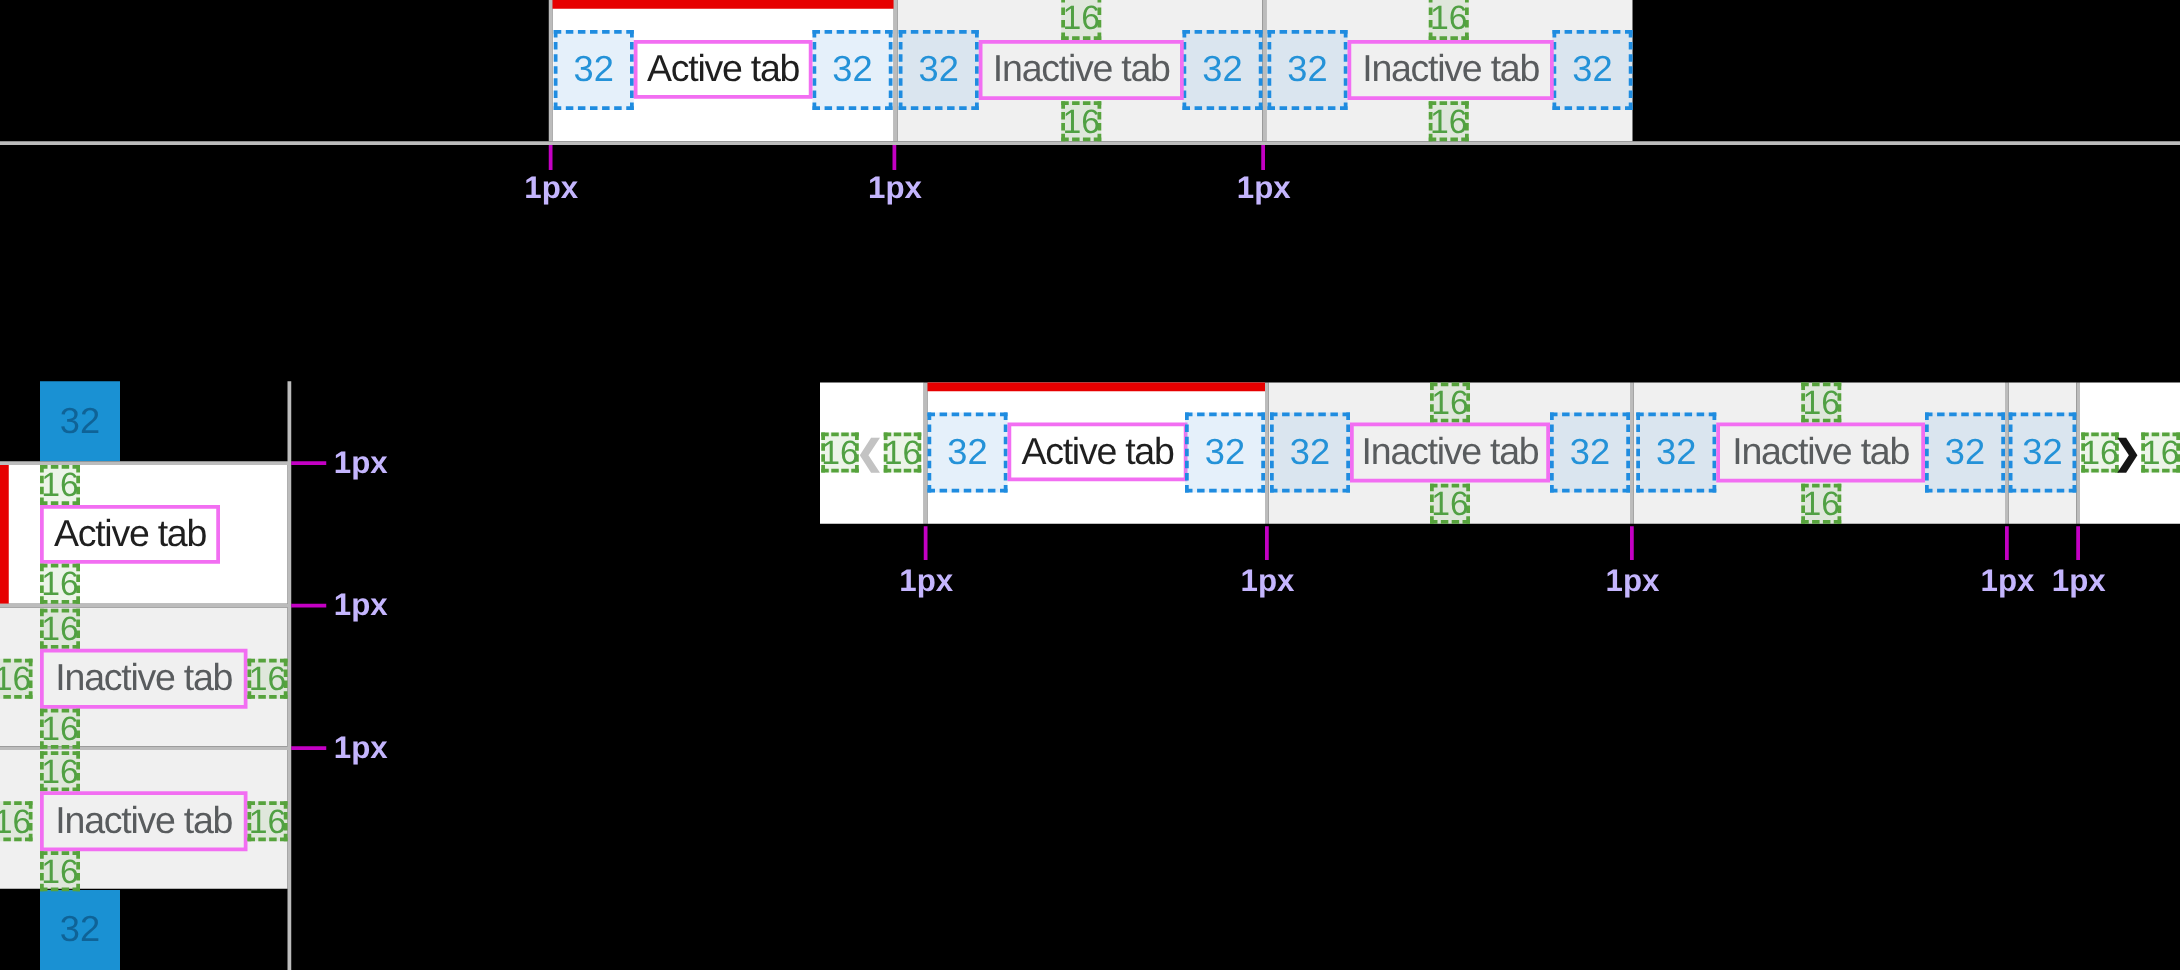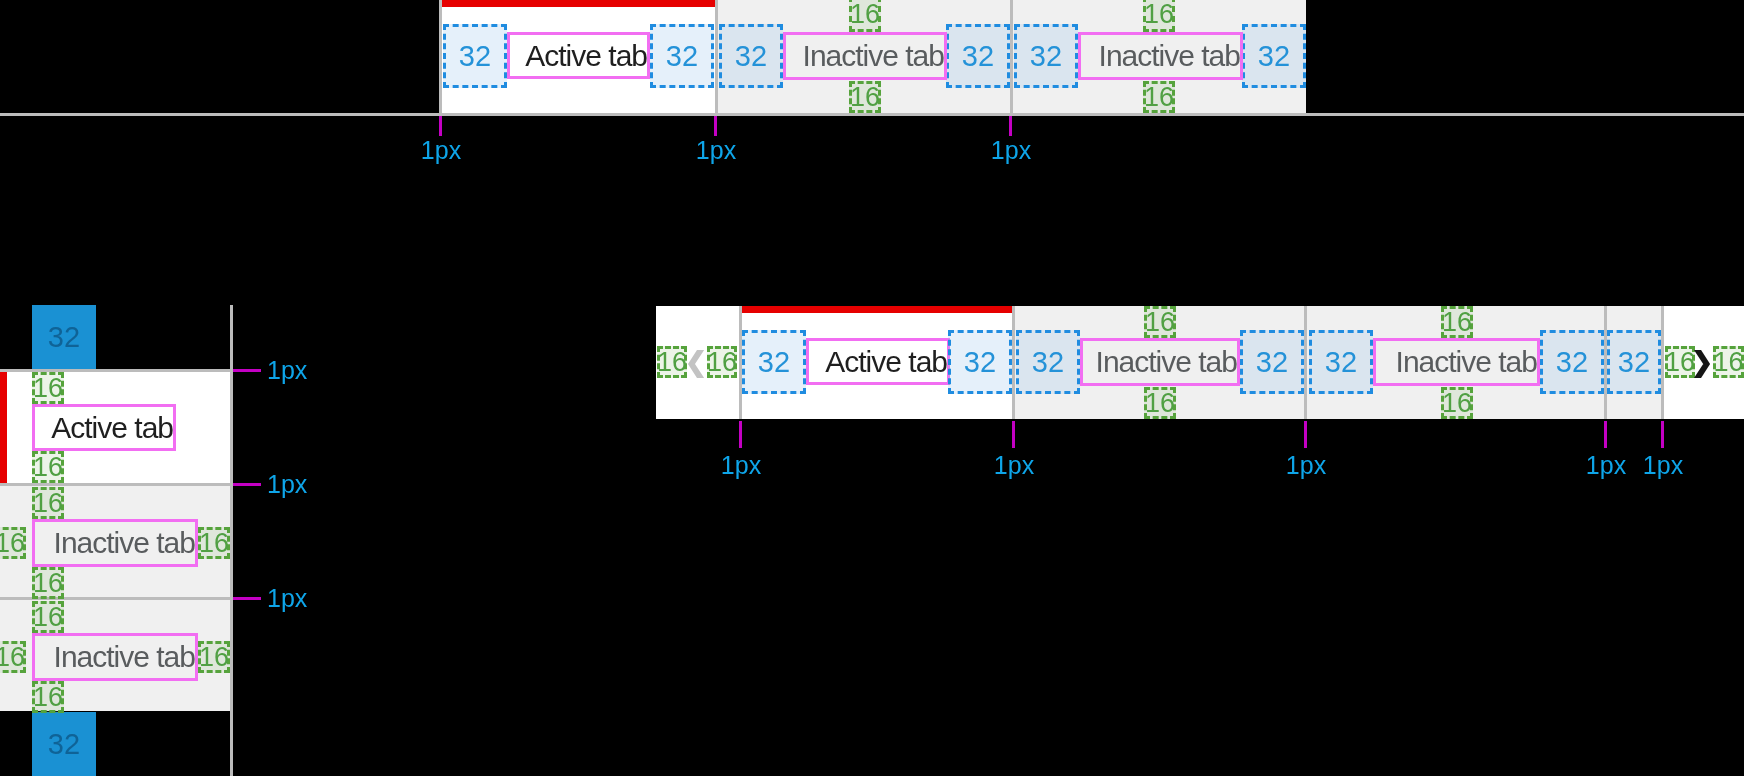--- a/index.html
+++ b/index.html
@@ -19,28 +19,28 @@
   .b32{
     border:3px dashed #1f8ce0;background:rgba(150,195,235,.25);
     color:#2492d8;font-size:29px;display:flex;align-items:center;justify-content:center;
   }
   .b16{
     border:3px dashed #56a33c;background:rgba(120,180,90,.14);
     color:#50a043;font-size:27px;display:flex;align-items:center;justify-content:center;
     overflow:visible;white-space:nowrap;
   }
   .pinkbox{
-    border:3px solid #f26ef2;display:flex;align-items:center;justify-content:flex-end;
+    border:3px solid #f26ef2;display:flex;align-items:center;justify-content:center;
     font-size:30px;letter-spacing:-1px;white-space:nowrap;
   }
   .txt-active{color:#1f1f1f;}
   .txt-inactive{color:#595c5e;}
   .tick{background:#c400c4;}
   .onepx{
-    color:#0ea5e9;font-weight:400;font-size:25px;width:60px;text-align:center;
+    color:#c4b5fd;font-weight:700;font-size:25px;width:60px;text-align:center;
     line-height:25px;
   }
   .onepx-left{width:auto;text-align:left;}
   .bluesq{
     background:#1a91d3;color:rgba(8,62,102,.55);font-size:29px;
     display:flex;align-items:center;justify-content:center;
   }
   .chev{
     display:flex;align-items:center;justify-content:center;
     font-size:27px;font-weight:bold;cursor:pointer;

